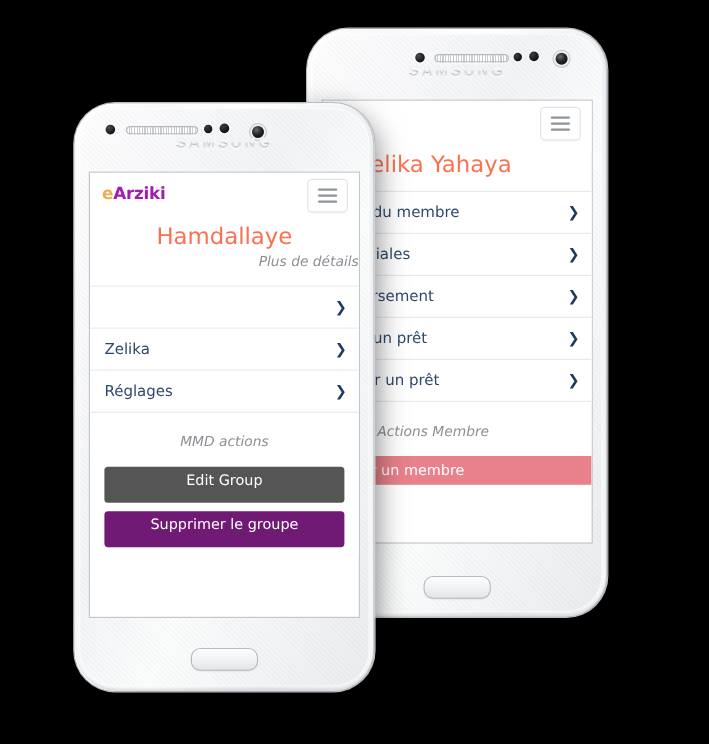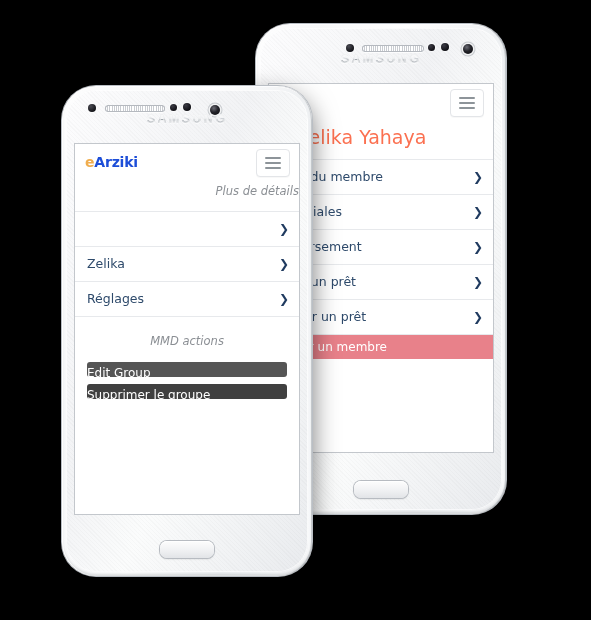--- a/index.html
+++ b/index.html
@@ -137,21 +137,21 @@
     position: absolute;
     left: 10px;
     top: 10px;
     font-family: "DejaVu Sans", sans-serif;
     font-weight: 700;
     font-size: 14px;
     letter-spacing: -0.2px;
     white-space: nowrap;
   }
   .logo .logo-e { color: #f0ad4e; }
-  .logo .logo-rest { color: #1d4ed8; }
+  .logo .logo-rest { color: #a21caf; }
 
   .menu-btn {
     position: absolute;
     right: 9px;
     top: 5px;
     width: 32px;
     height: 26px;
     border: 1px solid #e3e5e8;
     border-radius: 4px;
     background: #fff;
@@ -212,30 +212,30 @@
     text-align: center;
     color: #8b8f94;
     font-size: 11.5px;
     font-style: italic;
     padding: 17px 0 14px 0;
   }
 
   .btn {
     display: block;
     margin: 0 12px 7px 12px;
-    height: 15px;
+    height: 30px;
     line-height: 23px;
-    text-align: left;
+    text-align: center;
     border-radius: 3px;
     font-size: 12px;
     color: #ffffff;
     white-space: nowrap;
   }
   .btn-edit { background: #555555; }
-  .btn-danger { background: #404040; }
+  .btn-danger { background: #701a75; }
   .btn-member {
     background: #e8818a;
     border-radius: 0;
     margin: 0;
     height: 24px;
     line-height: 24px;
     text-align: left;
     padding-left: 22px;
     font-size: 12px;
   }
@@ -339,20 +339,21 @@
         <div class="list-item">
           <span>Demander un prêt</span>
           <span class="chev">❯</span>
         </div>
         <div class="list-item">
           <span>Rembourser un prêt</span>
           <span class="chev">❯</span>
         </div>
       </div>
 
+      <div class="section-label">Actions Membre</div>
 
       <div class="btn btn-member">Supprimer un membre</div>
 
     </div>
   </div>
 
   <div class="hw-home"></div>
   <div class="phone-rim"></div>
 </div>
 
@@ -375,20 +376,21 @@
         <div class="logo">
           <span class="logo-e">e</span><span class="logo-rest">Arziki</span>
         </div>
         <div class="menu-btn">
           <i></i>
           <i></i>
           <i></i>
         </div>
       </div>
 
+      <div class="page-title">Hamdallaye</div>
       <div class="page-sub">Plus de détails</div>
 
       <div class="list">
         <div class="list-item">
           <span class="chev">❯</span>
         </div>
         <div class="list-item">
           <span>Zelika</span>
           <span class="chev">❯</span>
         </div>

